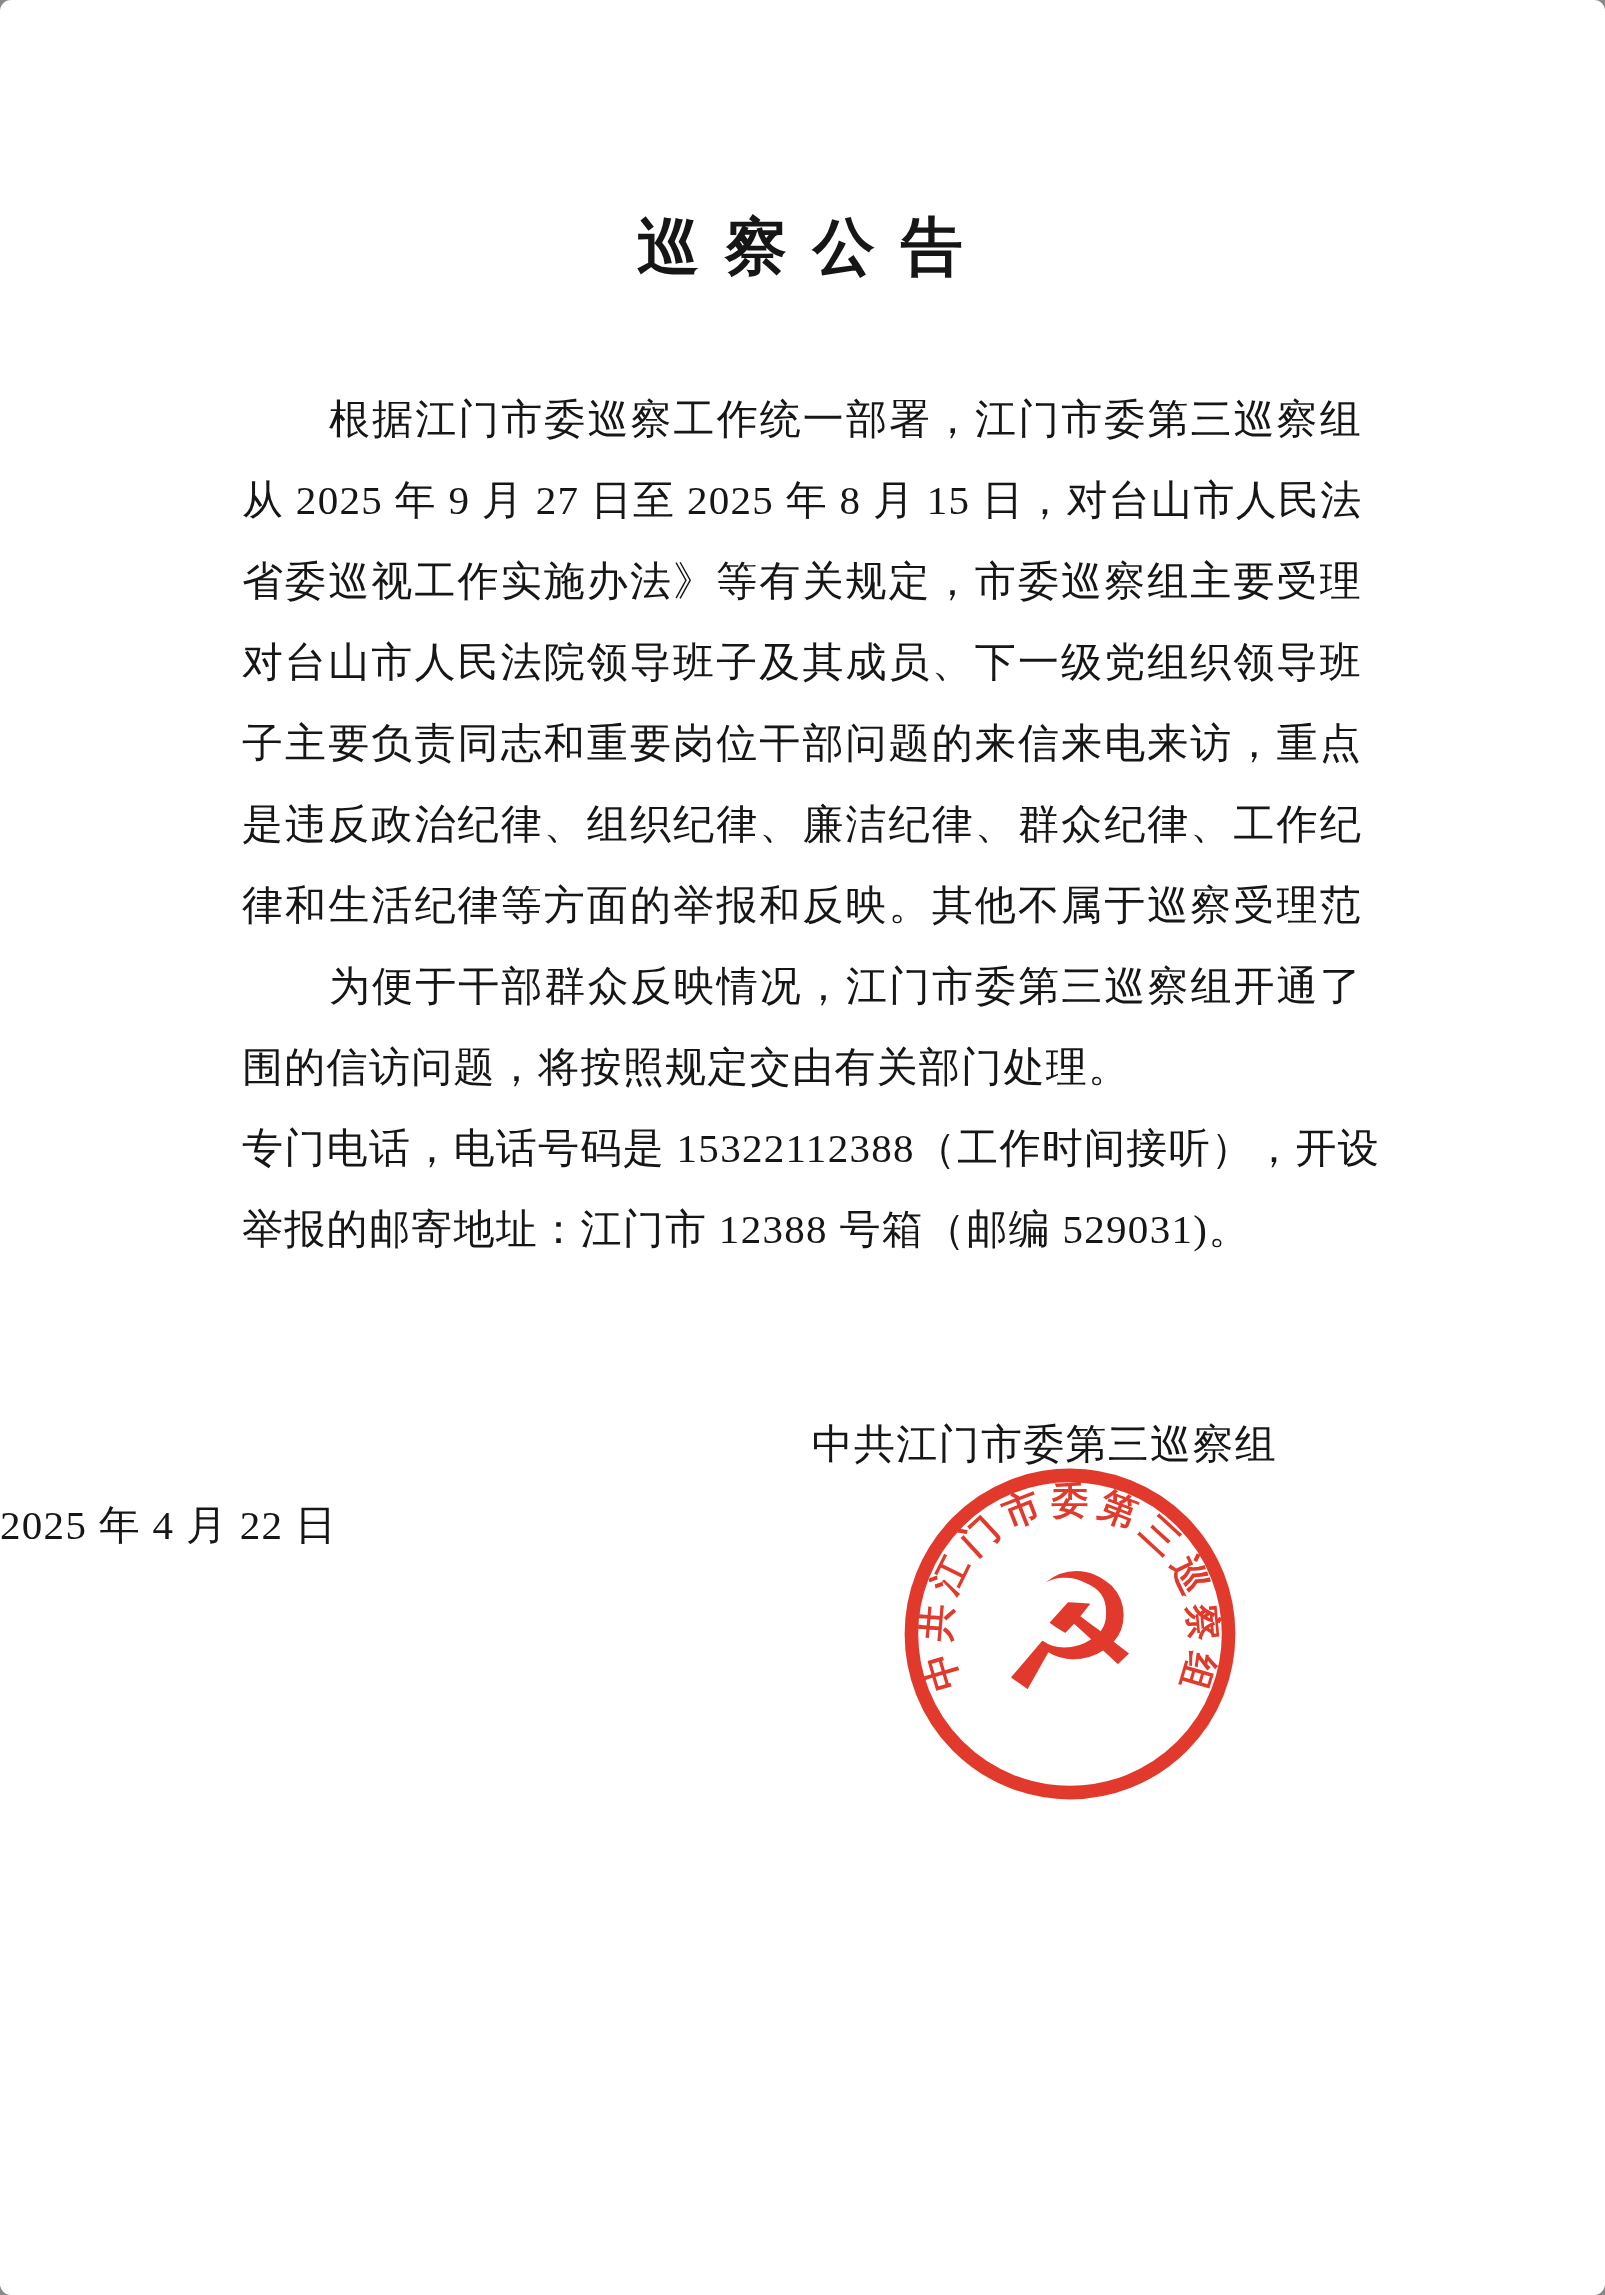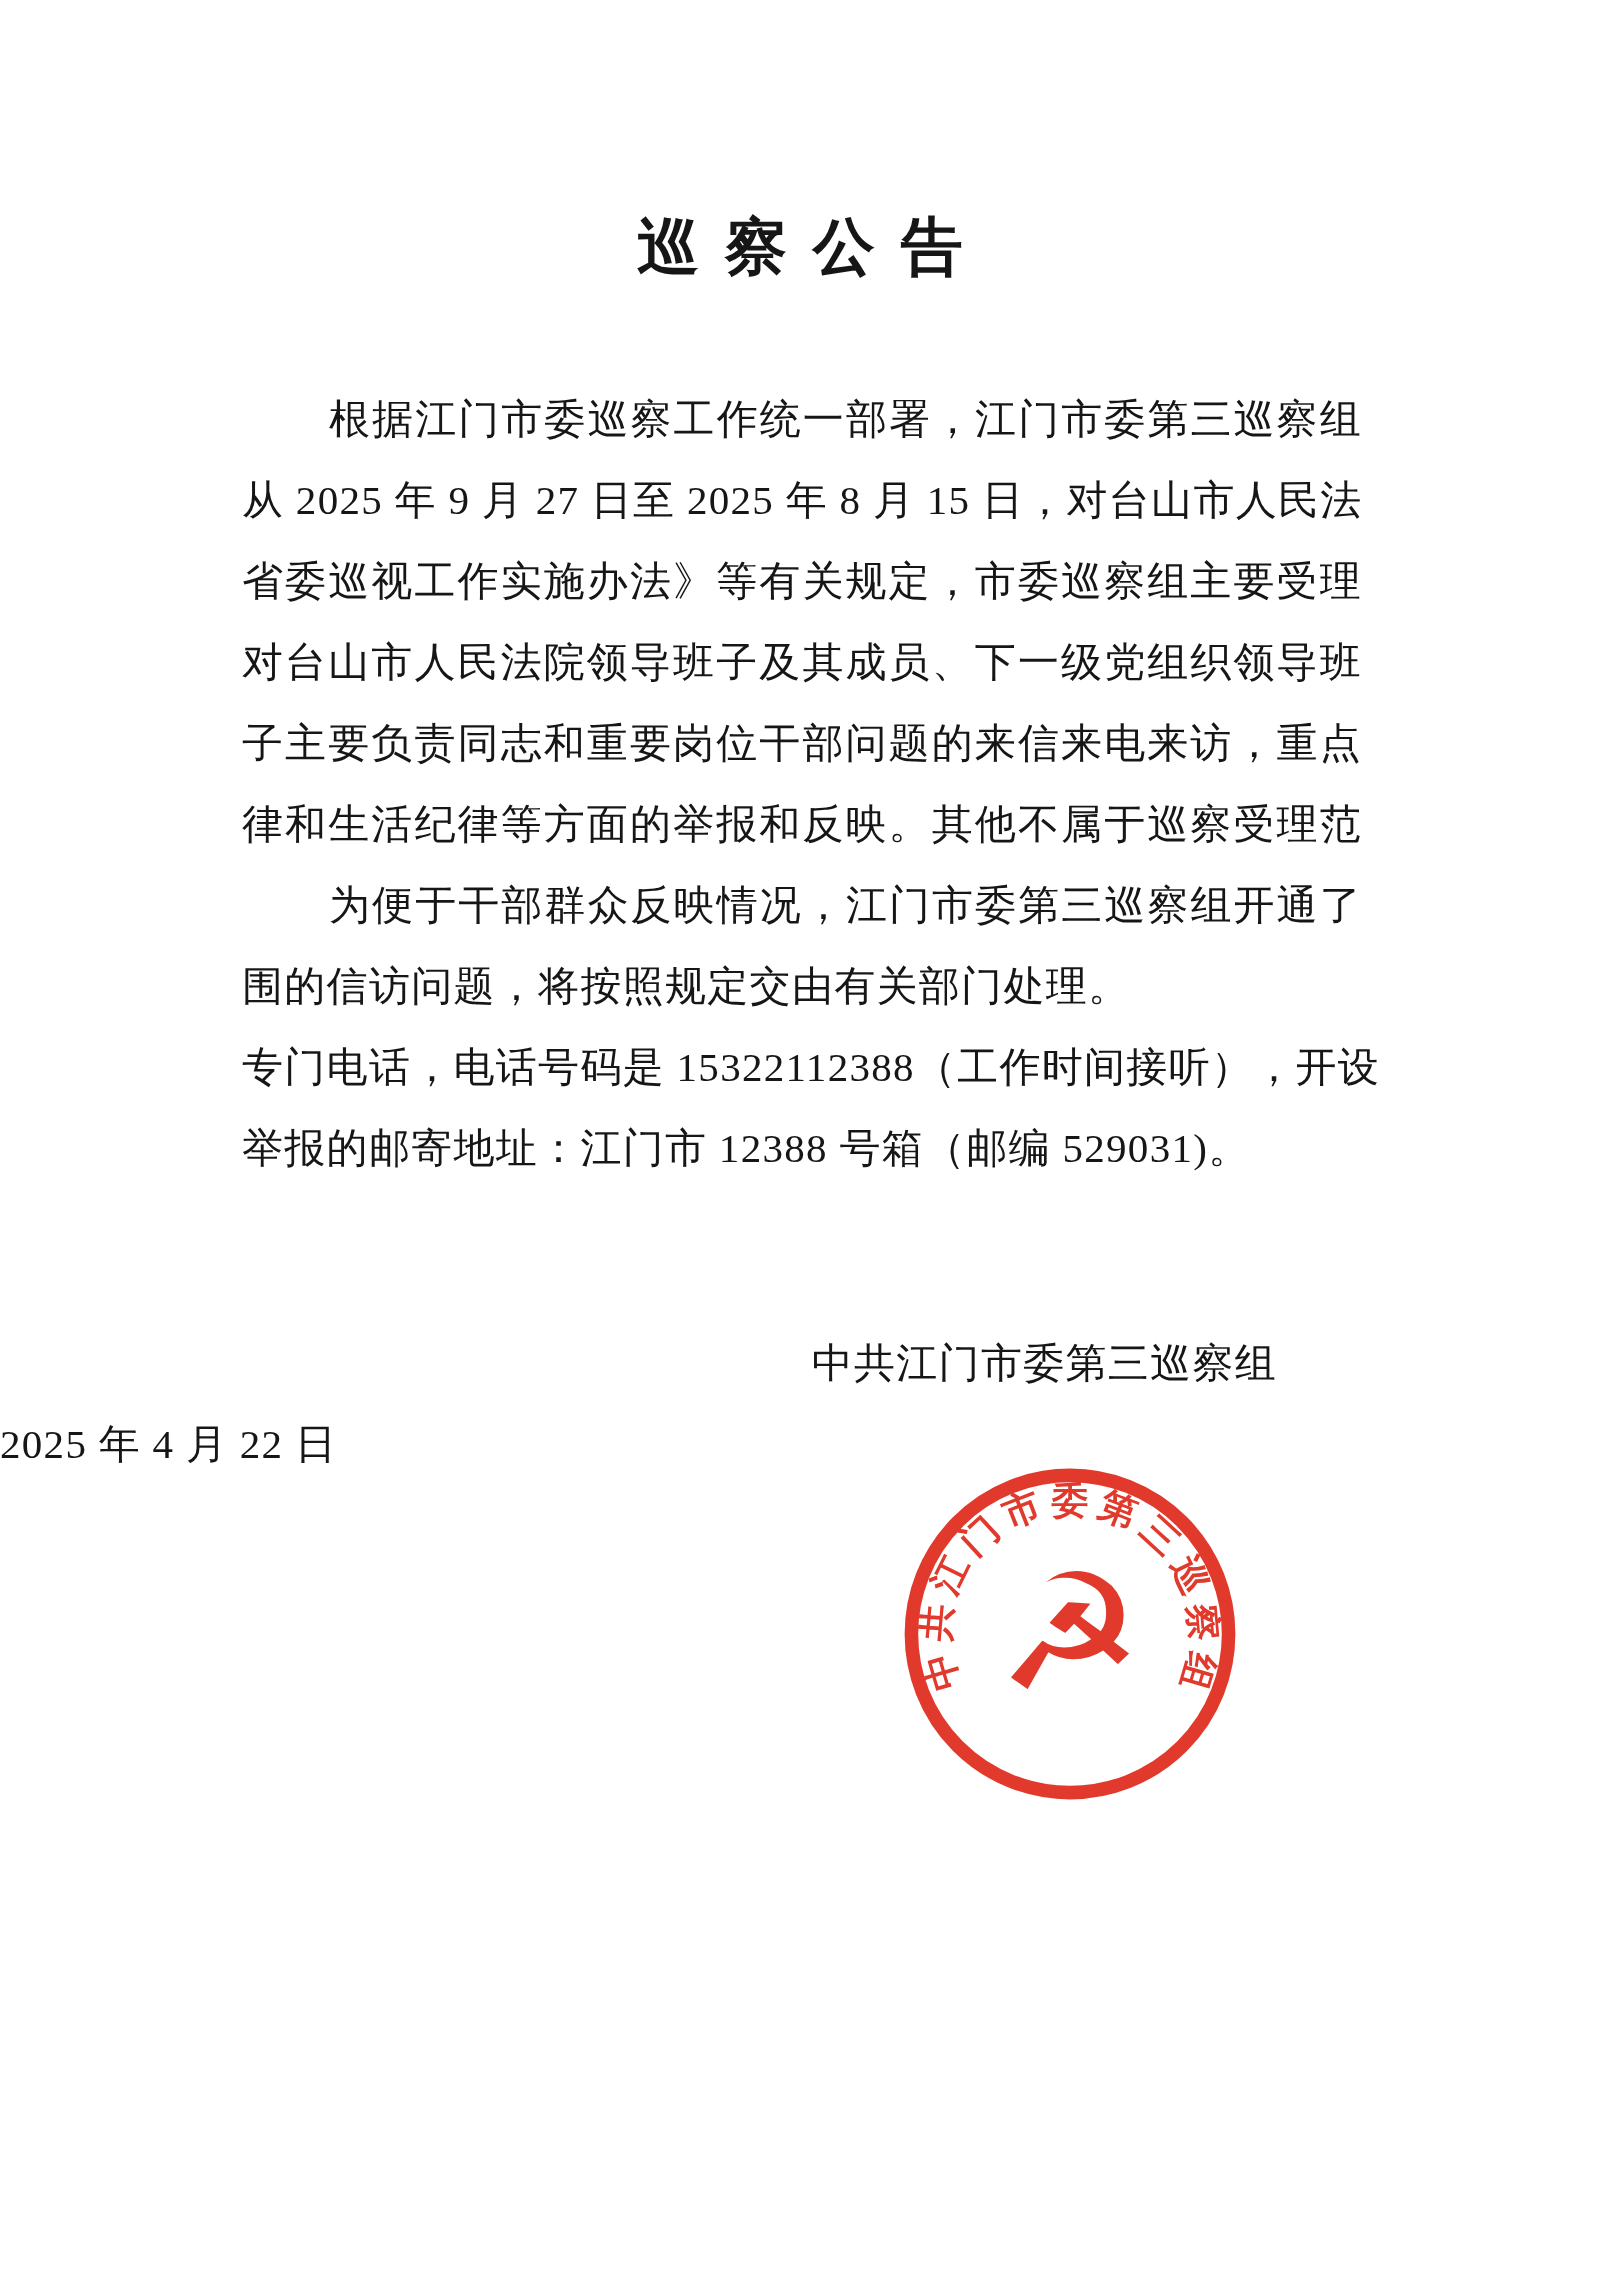--- a/index.html
+++ b/index.html
@@ -3,20 +3,21 @@
 <meta charset="utf-8">
 <style>
   html,body{margin:0;padding:0;background:#888;}
   .page{
     position:relative;
     width:1605px;height:2295px;
     background:#ffffff;
     overflow:hidden;
     font-family:"Liberation Serif","DejaVu Serif",serif;
     color:#161616;
+    border-radius:11px;
   }
   .doc-title{
     margin:0;
     padding-top:213px;
     line-height:69px;
     font-size:62px;
     font-weight:700;
     letter-spacing:5.2px;
     text-align:center;
     white-space:nowrap;
@@ -81,20 +82,21 @@
 <div class="page">
 
   <h1 class="doc-title">巡 察 公 告</h1>
 
   <div class="body-block">
     <div class="bodyline first">根据江门市委巡察工作统一部署，江门市委第三巡察组</div>
     <div class="bodyline">从 2025 年 9 月 27 日至 2025 年 8 月 15 日，对台山市人民法</div>
     <div class="bodyline">省委巡视工作实施办法》等有关规定，市委巡察组主要受理</div>
     <div class="bodyline">对台山市人民法院领导班子及其成员、下一级党组织领导班</div>
     <div class="bodyline">子主要负责同志和重要岗位干部问题的来信来电来访，重点</div>
+    <div class="bodyline">是违反政治纪律、组织纪律、廉洁纪律、群众纪律、工作纪</div>
     <div class="bodyline">律和生活纪律等方面的举报和反映。其他不属于巡察受理范</div>
     <div class="bodyline first">为便于干部群众反映情况，江门市委第三巡察组开通了</div>
 
     <div class="bodyline lastline">围的信访问题，将按照规定交由有关部门处理。</div>
     <div class="bodyline">专门电话，电话号码是 15322112388（工作时间接听），开设</div>
     <div class="bodyline lastline">举报的邮寄地址：江门市 12388 号箱（邮编 529031)。</div>
   </div>
 
   <div class="sig-block">
     <div class="sig-line">中共江门市委第三巡察组</div>

